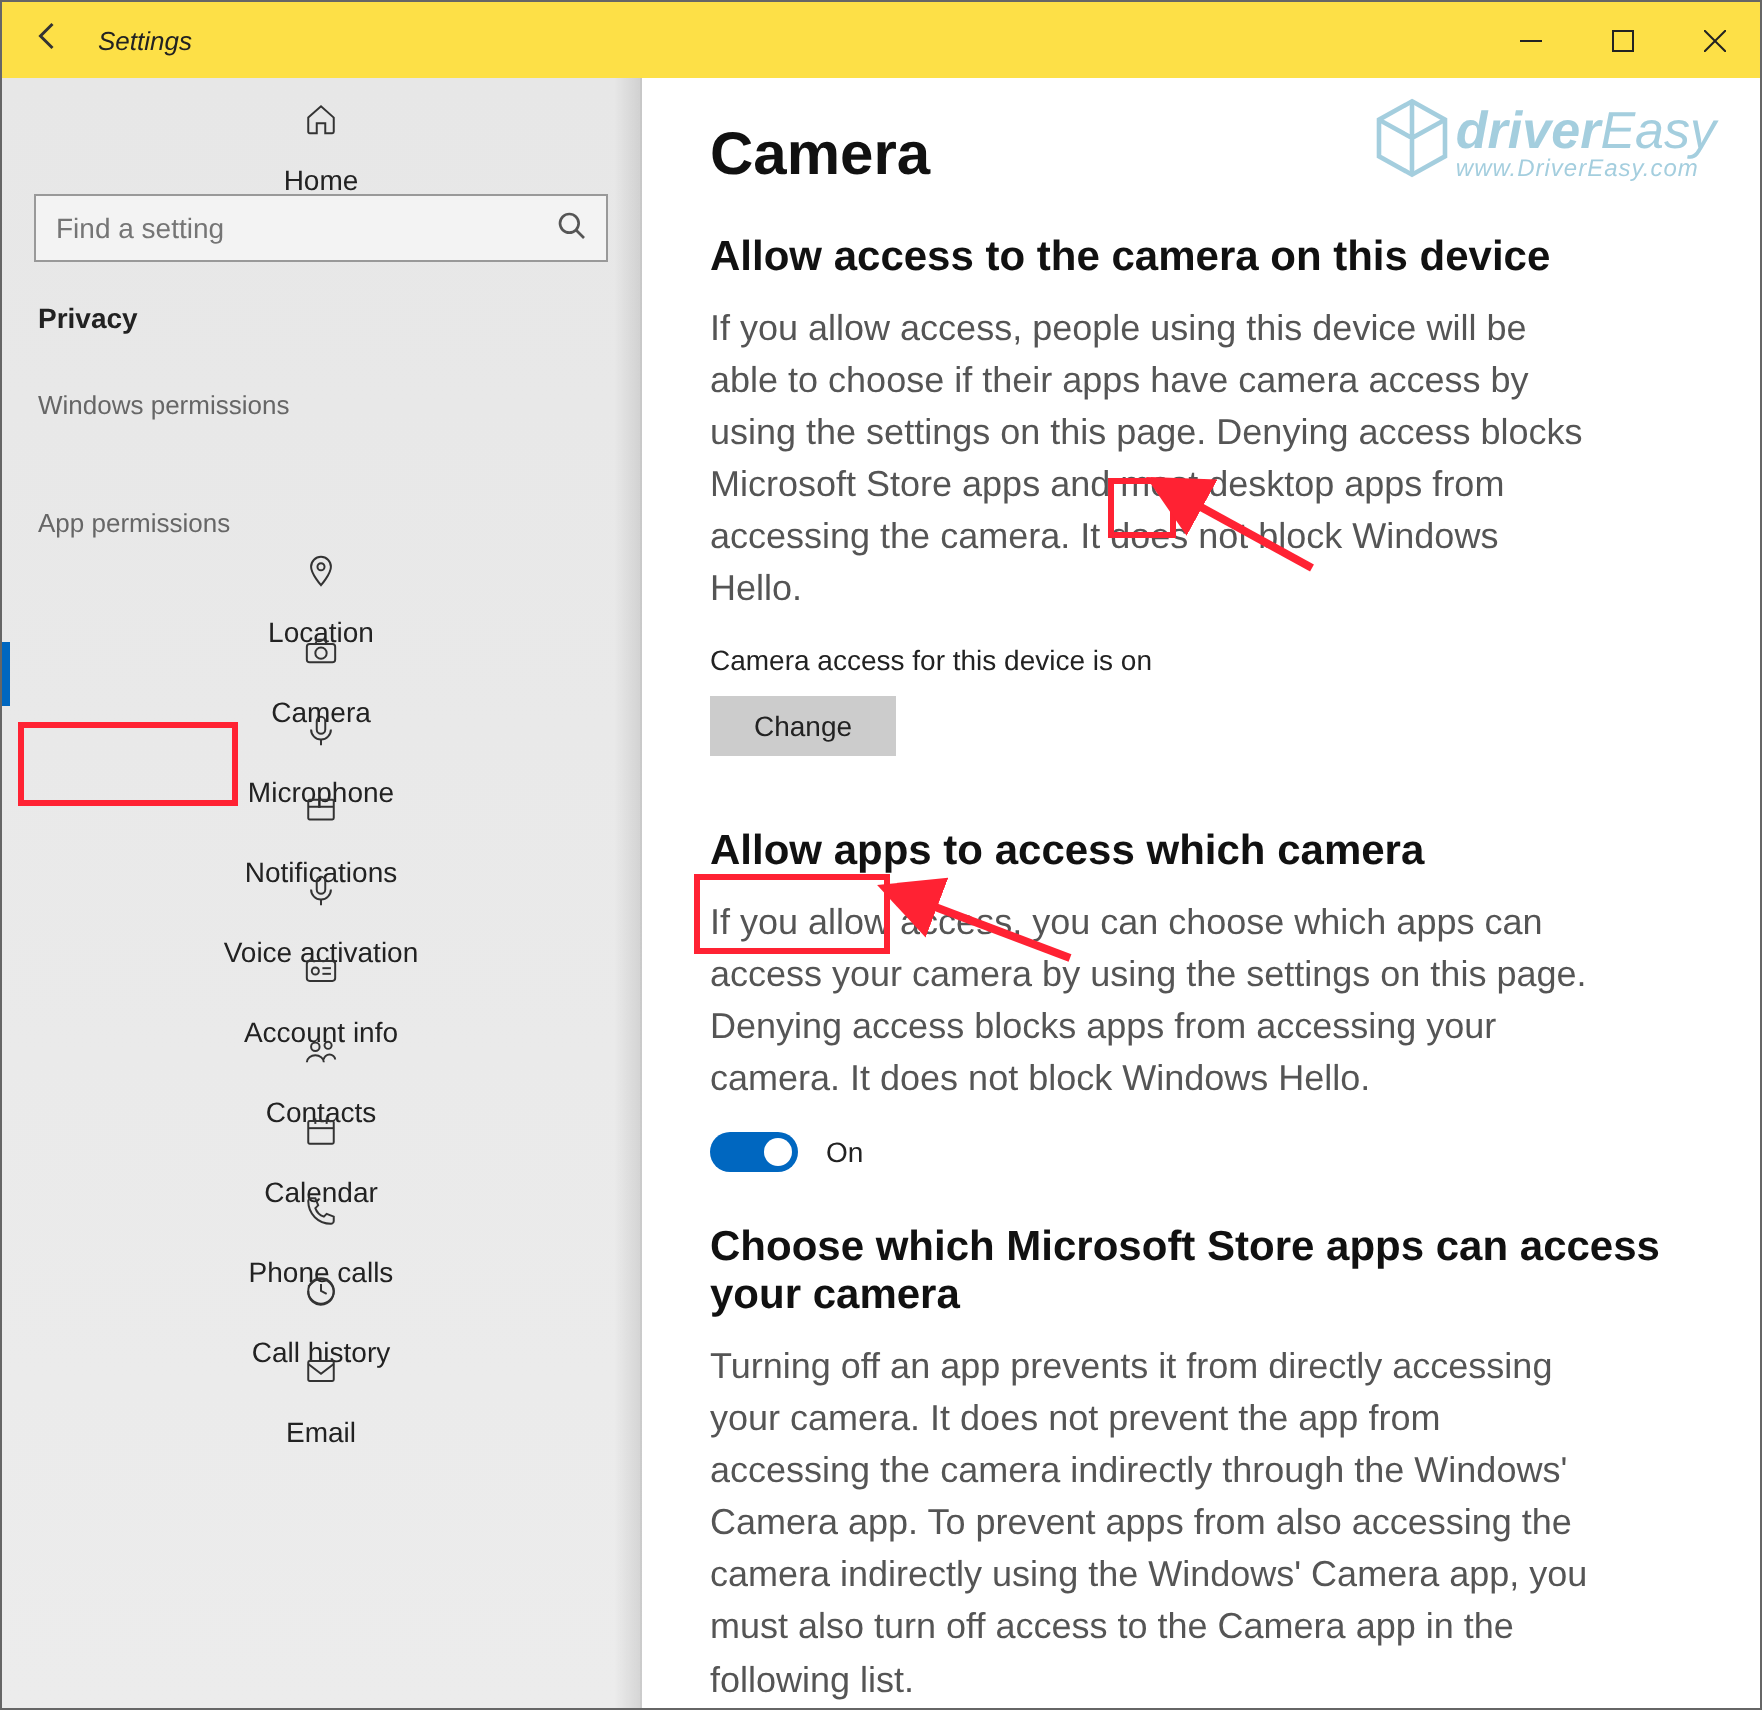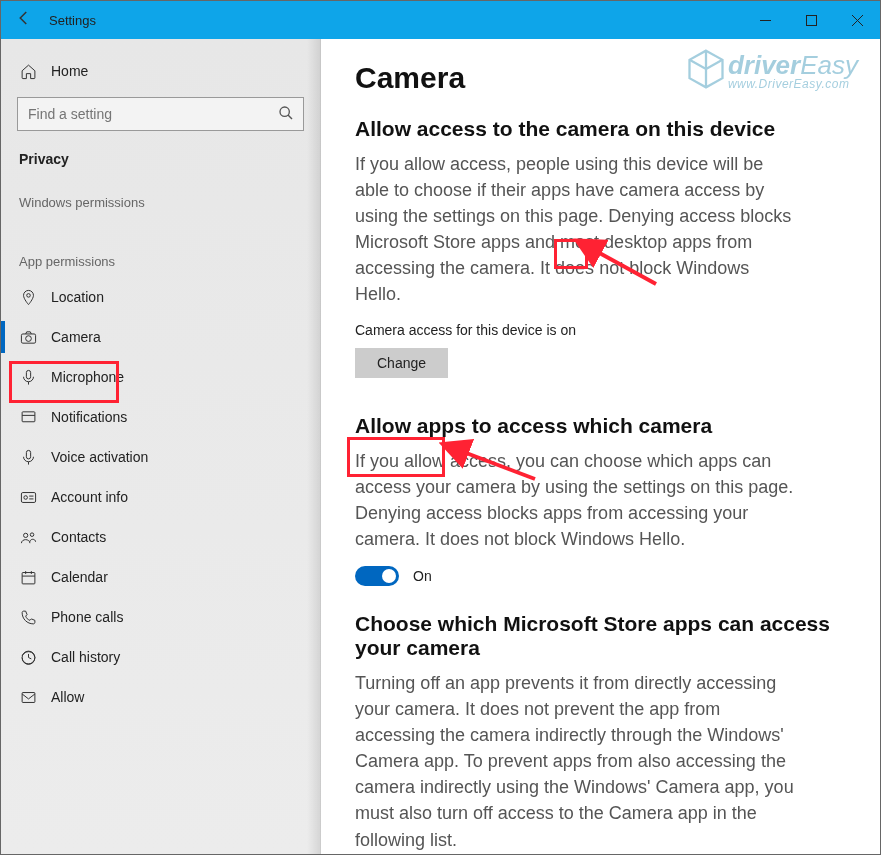--- a/index.html
+++ b/index.html
@@ -1,31 +1,31 @@
 <!DOCTYPE html>
 <html><head>
 <meta charset="utf-8">
 <style>
   * { box-sizing: border-box; margin: 0; padding: 0; font-family: "Segoe UI", Arial, sans-serif; }
   body { width: 881px; height: 855px; overflow: hidden; background: #fff; }
   .window { width: 881px; height: 855px; border: 1px solid #666; display: flex; flex-direction: column; position: relative; }
 
   
-  .titlebar { height: 38px; display: flex; align-items: center; padding-left: 6px; background: #0ea5e9; }
+  .titlebar { height: 38px; display: flex; align-items: center; padding-left: 6px; background: #fde047; font-style: italic; }
   .titlebar .back { width: 34px; text-align: center; font-size: 18px; color: #333; cursor: pointer; }
   .titlebar .title { font-size: 13px; margin-left: 8px; color: #222; }
   .win-controls { margin-left: auto; display: flex; }
   .win-controls div { width: 46px; height: 38px; display: flex; align-items: center; justify-content: center; font-size: 13px; color: #222; cursor: pointer; }
 
   .body { flex: 1; display: flex; overflow: hidden; }
 
   
   .sidebar { width: 320px; background: linear-gradient(180deg,#e7e7e7 0%, #ececec 100%); padding-top: 12px; border-right: 1px solid rgba(0,0,0,0.04); position: relative; }
   .sidebar::after { content:""; position:absolute; right:-1px; top:0; bottom:0; width:14px; background: linear-gradient(90deg, rgba(0,0,0,0) 0%, rgba(0,0,0,0.10) 100%); pointer-events:none;}
-  .nav-row { display: flex; align-items: center; height: 40px; padding: 0 18px; font-size: 14px; color: #222; cursor: pointer; gap: 14px; }
+  .nav-row { display: flex; align-items: center; height: 40px; padding: 0 18px; font-size: 14px; color: #222; cursor: pointer; gap: 14px; flex-direction: column; }
   .nav-row .ico { width: 18px; display: flex; align-items: center; justify-content: center; }
   .nav-row.selected { position: relative; }
   .nav-row.selected::before { content:""; position:absolute; left:0; top:4px; bottom:4px; width:4px; background:#0067c0; }
   .search-wrap { margin: 6px 16px 14px 16px; position: relative; }
   .search { width: 100%; height: 34px; border: 1px solid #999; background: #f3f3f3; padding: 0 34px 0 10px; font-size: 14px; color: #555; }
   .search-ico { position: absolute; right: 10px; top: 8px; color: #555; }
   .side-header { padding: 6px 18px 14px 18px; font-size: 14px; font-weight: 600; color: #222; }
   .side-group { padding: 14px 18px 8px 18px; font-size: 13px; color: #666; }
   .nav-row .ico svg { width: 17px; height: 17px; stroke: #333; fill: none; stroke-width: 1.4; }
 
@@ -217,21 +217,21 @@
           </span>
         <span>Call history</span>
       </div>
       <div class="nav-row">
         <span class="ico">
             <svg viewBox="0 0 24 24">
               <rect x="3" y="5" width="18" height="14" rx="1"></rect>
               <path d="M3 7l9 7 9-7"></path>
             </svg>
           </span>
-        <span>Allow</span>
+        <span>Email</span>
       </div>
 
       <div class="red-box" style="left:8px; top:322px; width:110px; height:42px;"></div>
     </div>
 
     <div class="main">
 
       <div class="watermark">
         <svg class="cube" viewBox="0 0 48 48" fill="none" stroke="#5aa6c4" stroke-width="2.5">
             <path d="M24 4l18 10v20L24 44 6 34V14z"></path>

